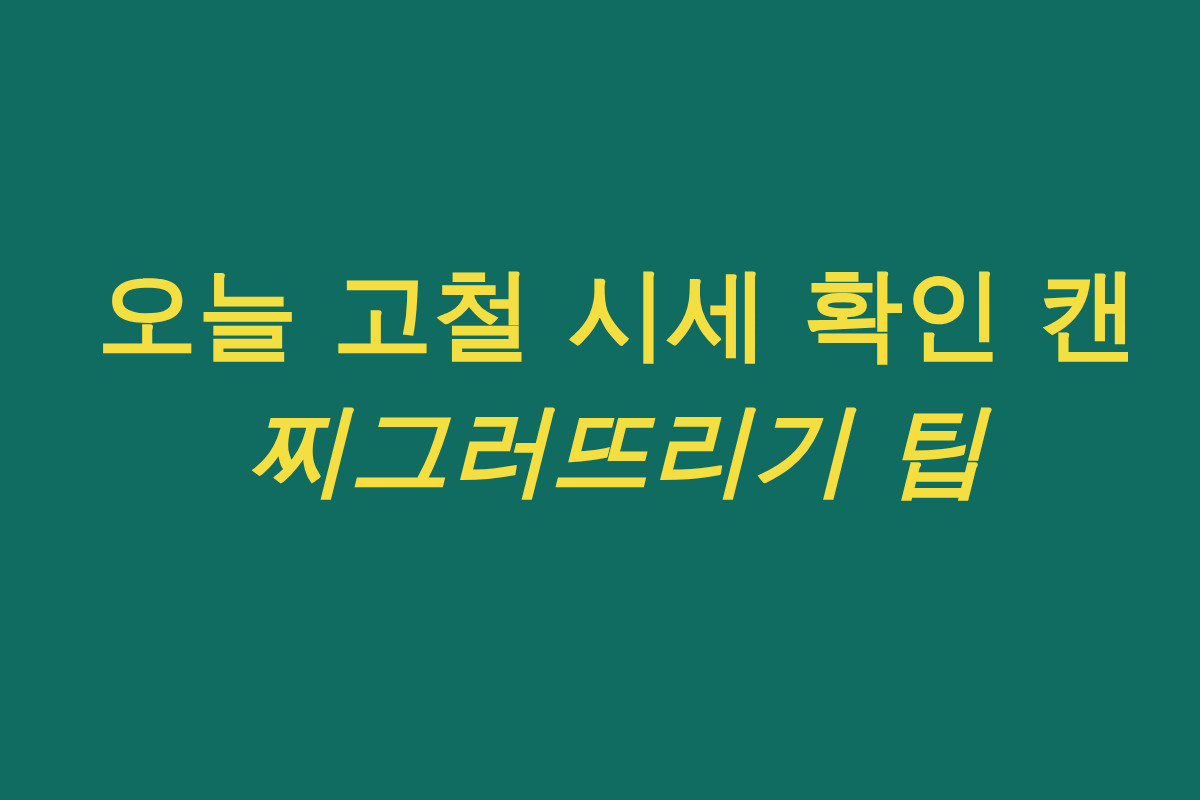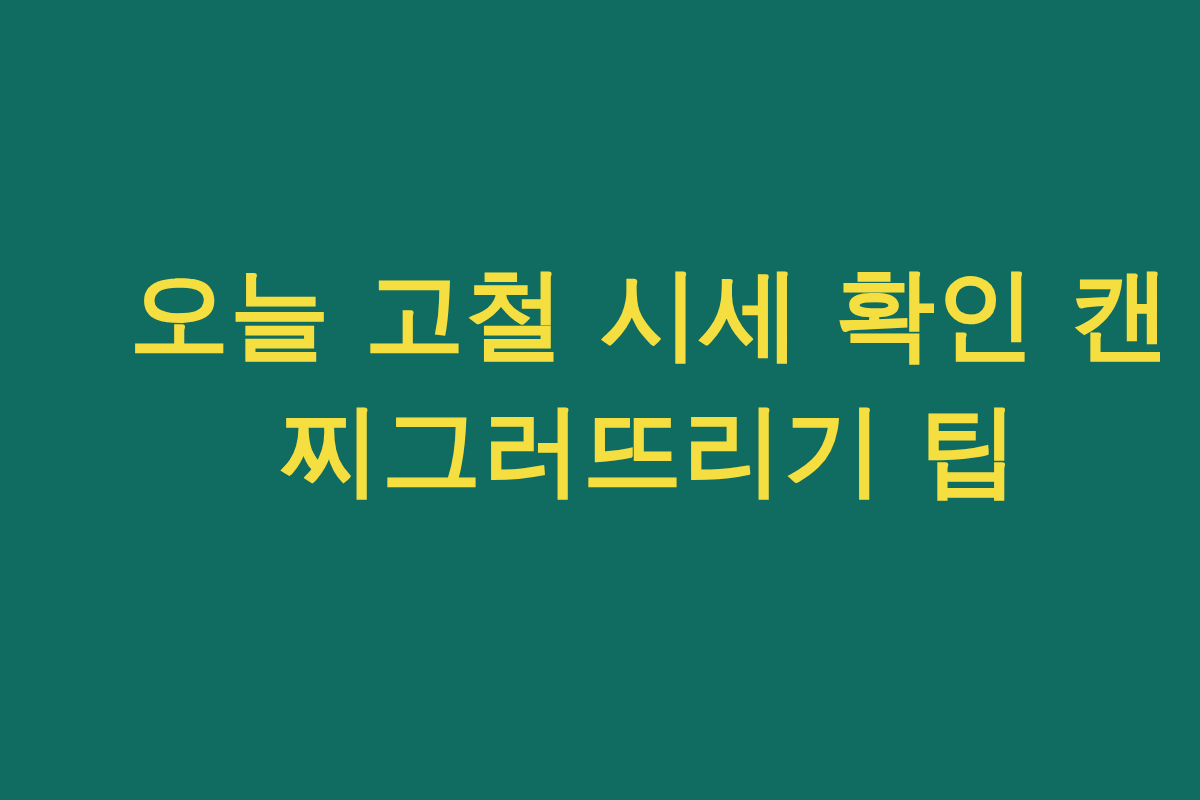--- a/index.html
+++ b/index.html
@@ -13,21 +13,21 @@
     overflow: hidden;
     font-family: "Liberation Sans", "DejaVu Sans", sans-serif;
   }
   #banner {
     position: relative;
     width: 1200px;
     height: 800px;
     box-sizing: border-box;
     display: flex;
     align-items: center;
-    justify-content: flex-end;
+    justify-content: center;
     overflow: hidden;
     padding-left: 36px;
   }
   #headline {
     position: relative;
     width: 1100px;
     text-align: center;
     line-height: 1.30;
     font-size: 100px;
     font-weight: 700;
@@ -36,20 +36,21 @@
     margin-top: -38px;
     -webkit-font-smoothing: antialiased;
     text-rendering: optimizeLegibility;
   }
   #headline .line {
     display: block;
     white-space: nowrap;
   }
   #headline .line + .line {
     margin-top: 6px;
+    font-style: italic;
   }
 </style>
 </head>
 <body>
 
 <div id="banner" style="background: rgb(16, 107, 96);">
   <div id="headline" style="color: rgb(245, 222, 64);">
     <span class="line">오늘 고철 시세 확인 캔</span>
     <span class="line">찌그러뜨리기 팁</span>
   </div>

